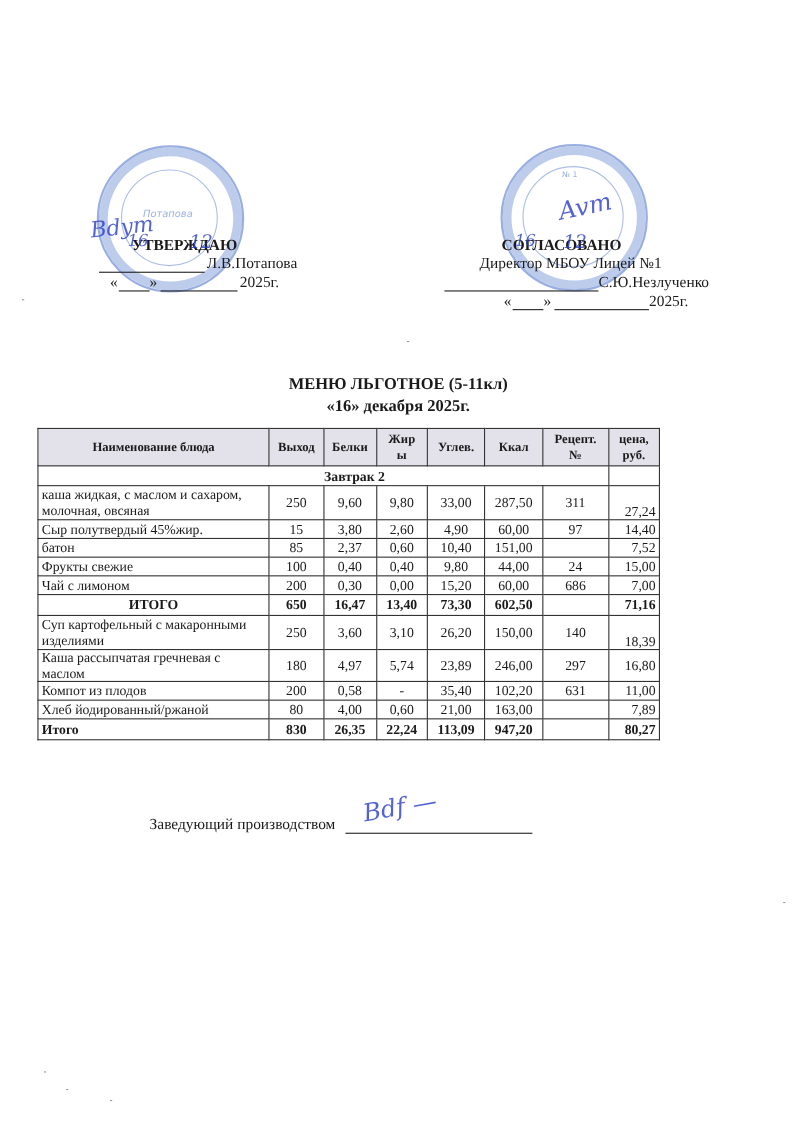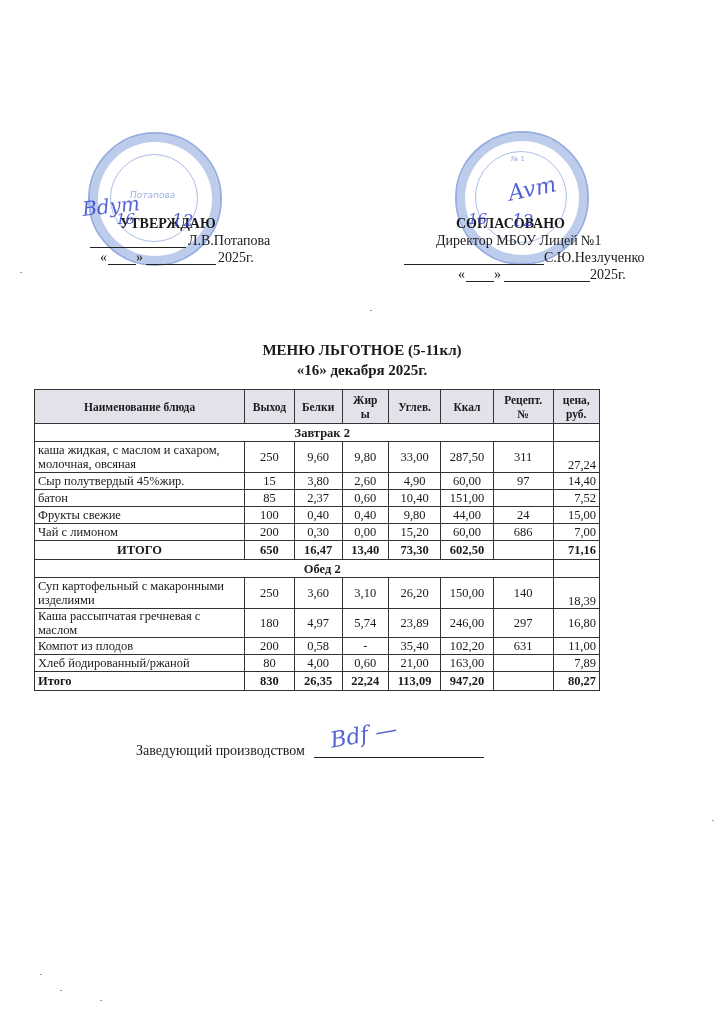--- a/index.html
+++ b/index.html
@@ -200,24 +200,20 @@
       <td style="text-align:center;">ИТОГО</td>
       <td>650</td>
       <td>16,47</td>
       <td>13,40</td>
       <td>73,30</td>
       <td>602,50</td>
       <td></td>
       <td class="price">71,16</td>
     </tr>
 
-    <tr class="section">
-      <td colspan="7" style="padding-left:60px;">Обед 2</td>
-      <td></td>
-    </tr>
     <tr class="r2">
       <td class="name">Суп картофельный  с макаронными изделиями</td>
       <td>250</td>
       <td>3,60</td>
       <td>3,10</td>
       <td>26,20</td>
       <td>150,00</td>
       <td>140</td>
       <td class="price bottom">18,39</td>
     </tr>

